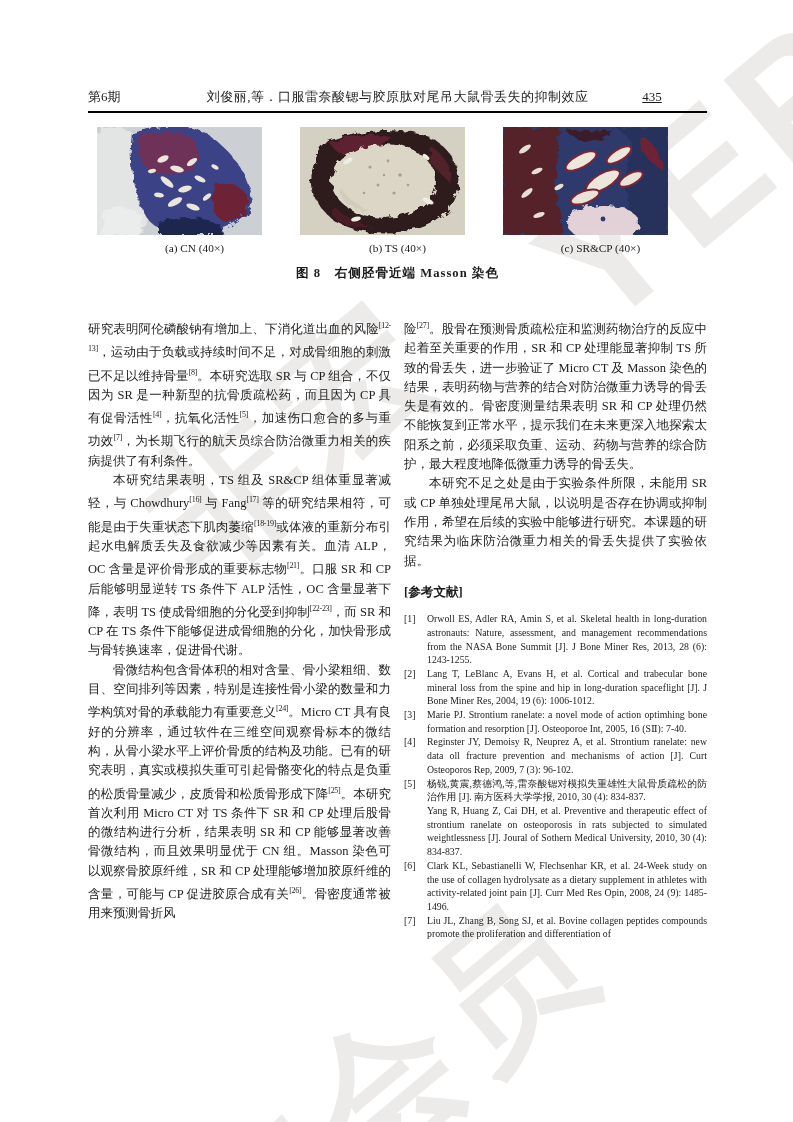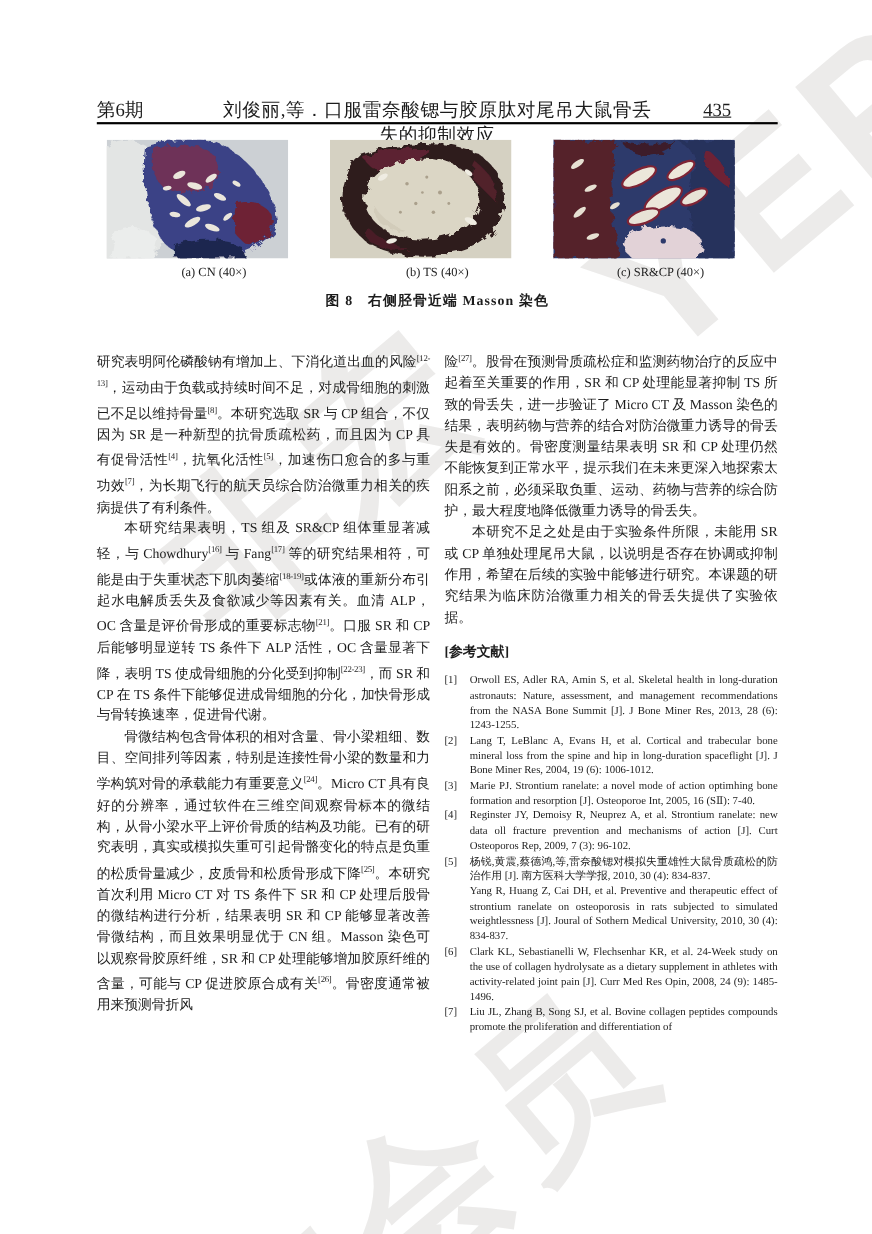--- a/index.html
+++ b/index.html
@@ -9,21 +9,21 @@
   
   .wm{position:absolute;z-index:0;color:rgba(110,100,90,0.13);font-weight:bold;
       white-space:nowrap;transform:rotate(-40deg);transform-origin:left top;
       font-family:"Liberation Sans",sans-serif;letter-spacing:10px;pointer-events:none;}
   .wm1{left:500px;top:215px;font-size:170px;}
   .wm2{left:105px;top:465px;font-size:150px;}
   .wm3{left:140px;top:1165px;font-size:150px;}
   .content{position:absolute;z-index:1;left:0;top:0;width:793px;height:1122px;}
   
   .hdr{position:absolute;left:88px;top:88px;width:619px;display:flex;align-items:baseline;
-       font-size:17px;}
+       font-size:13px;}
   .hdr .issue{width:110px;}
   .hdr .title{flex:1;text-align:center;letter-spacing:0.5px;}
   .hdr .pn{width:110px;text-align:center;text-decoration:underline;}
   .hdr-rule{position:absolute;left:88px;top:111px;width:619px;height:1.6px;background:#000;}
   
   .figblock{position:absolute;left:88px;top:127px;width:619px;text-align:center;}
   .panels{display:flex;justify-content:center;gap:7px;}
   .panel{width:196px;}
   .panel svg{display:block;width:165px;height:108px;}
   .pcap{font-size:11.3px;margin-top:7px;white-space:nowrap;}

